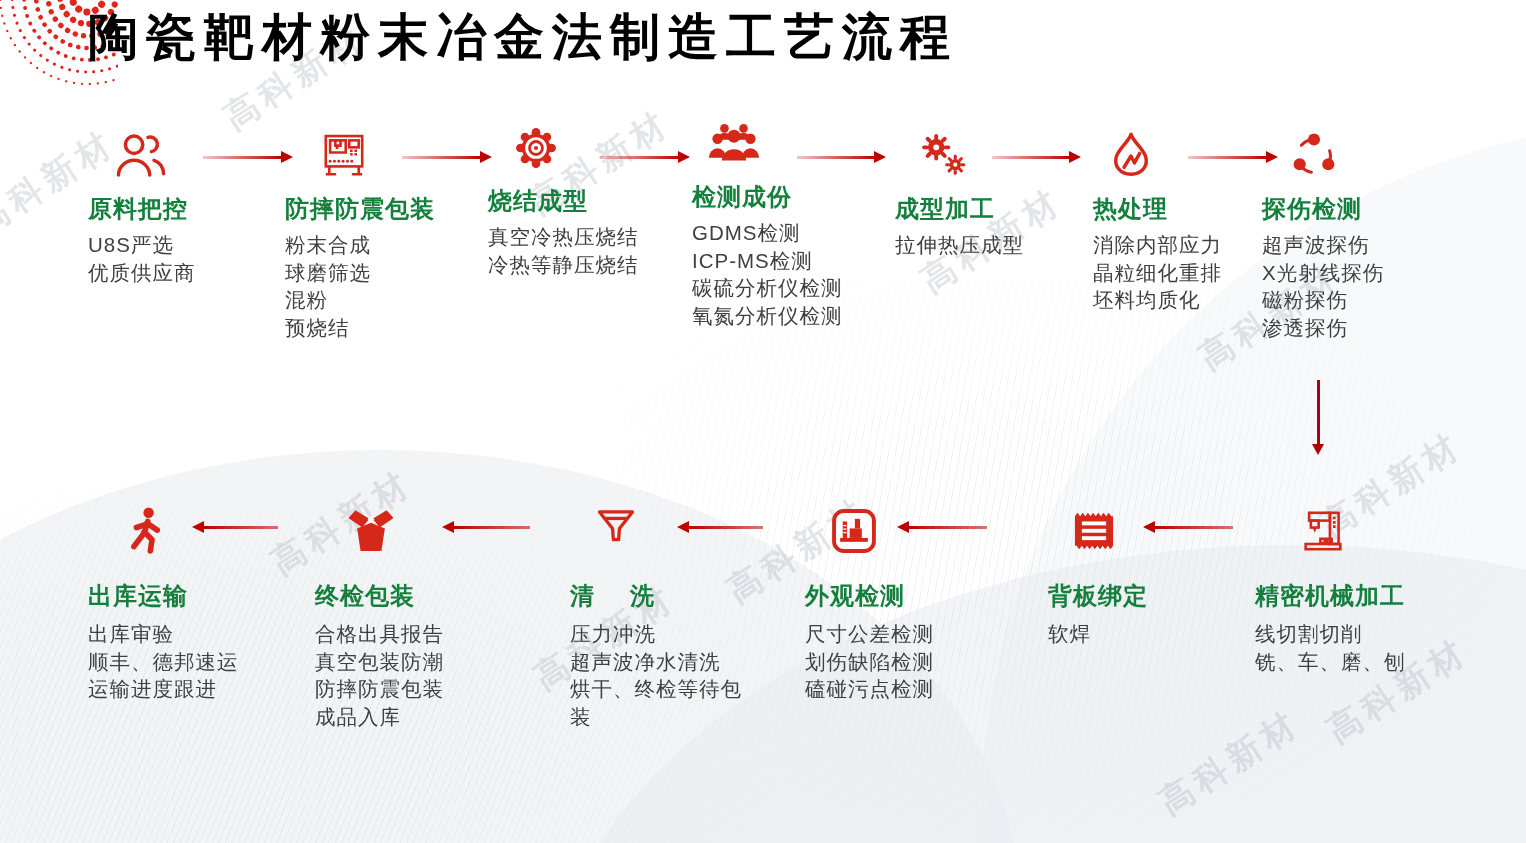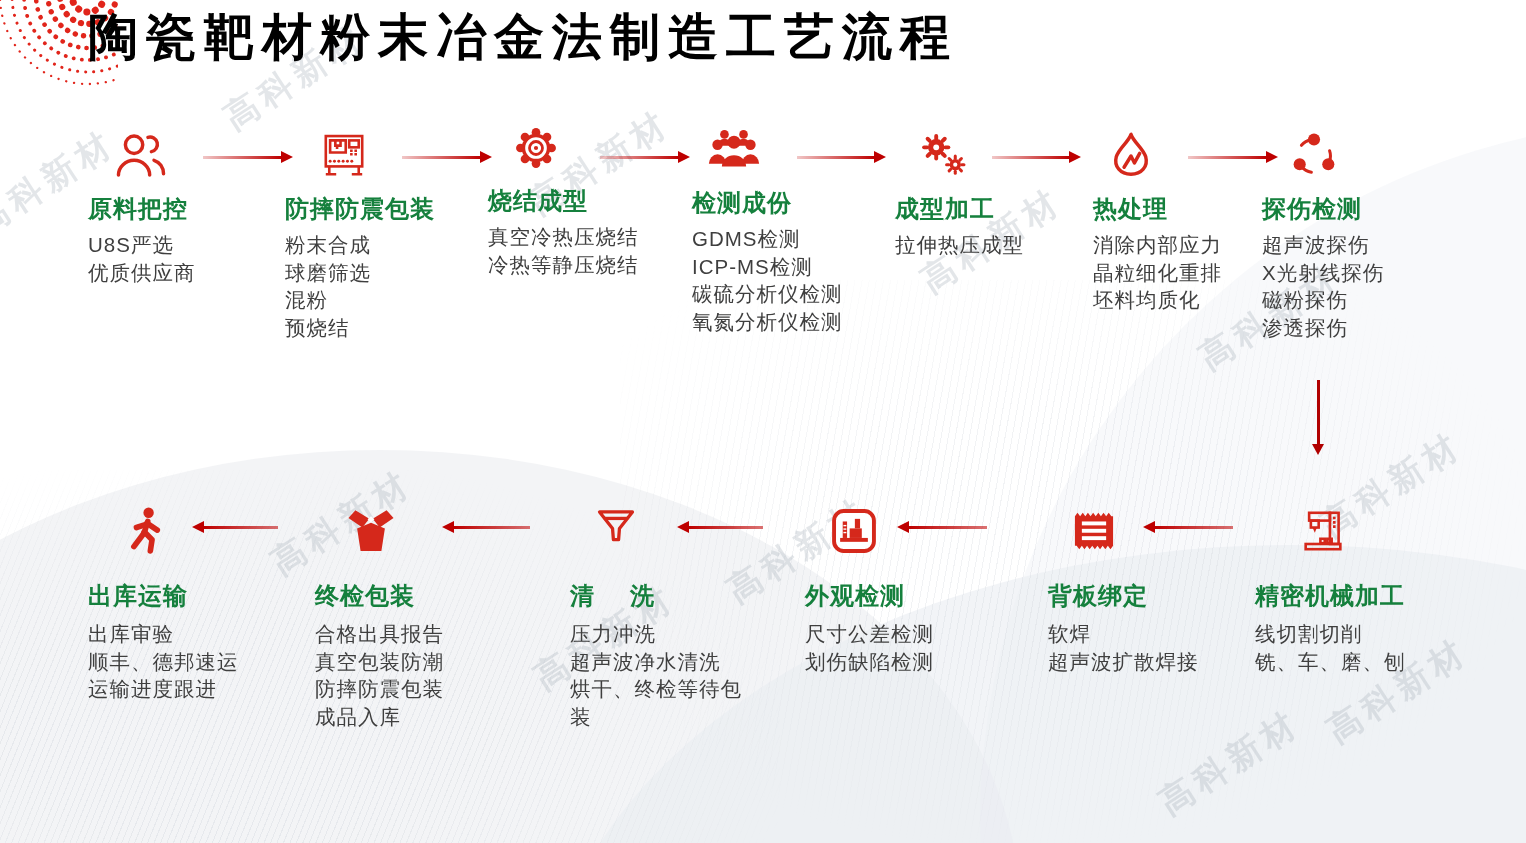--- a/index.html
+++ b/index.html
@@ -154,21 +154,21 @@
         <circle cx="30" cy="30" r="2.4" fill="#D5281B"></circle>
       </svg>
     </div>
     <div class="step-title">烧结成型</div>
     <div class="step-details">
       <div>真空冷热压烧结</div>
       <div>冷热等静压烧结</div>
     </div>
   </div>
 
-  <div class="step" style="left:692px;top:124px;width:200px">
+  <div class="step" style="left:692px;top:118px;width:200px">
     <div class="icon-wrap" style="margin-left:16px">
       <svg viewBox="0 0 60 60" fill="#D5281B">
         <circle cx="19" cy="12" r="5"></circle>
           <circle cx="41" cy="12" r="5"></circle>
         <path d="M11,25 a8,8 0 0 1 16,0 z"></path>
           <path d="M33,25 a8,8 0 0 1 16,0 z"></path>
         <circle cx="11" cy="24" r="6"></circle>
           <circle cx="49" cy="24" r="6"></circle>
           <circle cx="30" cy="21" r="7.5"></circle>
         <path d="M1,46 a10,11 0 0 1 20,0 z"></path>
@@ -287,21 +287,20 @@
       <svg viewBox="0 0 60 60">
         <polygon fill="#D5281B" points="8,13 11,9 14,13 17,9 20,13 23,9 26,13 29,9 32,13 35,9 38,13 41,9 44,13 47,9 50,13 52,13 52,47 49,51 46,47 43,51 40,47 37,51 34,47 31,51 28,47 25,51 22,47 19,51 16,47 13,51 10,47 8,47"></polygon>
         <rect x="16" y="19" width="28" height="4.5" fill="#fff"></rect>
         <rect x="16" y="27.5" width="28" height="4.5" fill="#fff"></rect>
         <rect x="16" y="36" width="28" height="4.5" fill="#fff"></rect>
       </svg>
     </div>
     <div class="step-title">背板绑定</div>
     <div class="step-details">
       <div>软焊</div>
-      <div>超声波扩散焊接</div>
     </div>
   </div>
 
   <div class="step bottom" style="left:805px;top:505px;width:200px">
     <div class="icon-wrap" style="margin-left:23px">
       <svg viewBox="0 0 60 60">
         <rect x="7" y="7" width="46" height="46" rx="11" fill="#fff" stroke="#D5281B" stroke-width="4.5"></rect>
         <g fill="#D5281B">
           <rect x="17" y="19" width="5" height="19"></rect>
           <rect x="25" y="27" width="14" height="11"></rect>
@@ -312,20 +311,21 @@
             <rect x="17.8" y="23" width="3.4" height="1.6"></rect>
             <rect x="17.8" y="27" width="3.4" height="1.6"></rect>
             <rect x="17.8" y="31" width="3.4" height="1.6"></rect>
           </g>
       </svg>
     </div>
     <div class="step-title">外观检测</div>
     <div class="step-details">
       <div>尺寸公差检测</div>
       <div>划伤缺陷检测</div>
+      <div>磕碰污点检测</div>
     </div>
   </div>
 
   <div class="step bottom" style="left:570px;top:505px;width:180px">
     <div class="icon-wrap" style="margin-left:20px">
       <svg viewBox="0 0 60 60" fill="none" stroke="#D5281B" stroke-width="3.8" stroke-linejoin="round">
         <path d="M11,8 H49 L34,27 L33,40 H27 L26,27 Z"></path>
         <path d="M16,15.5 H44"></path>
       </svg>
     </div>

